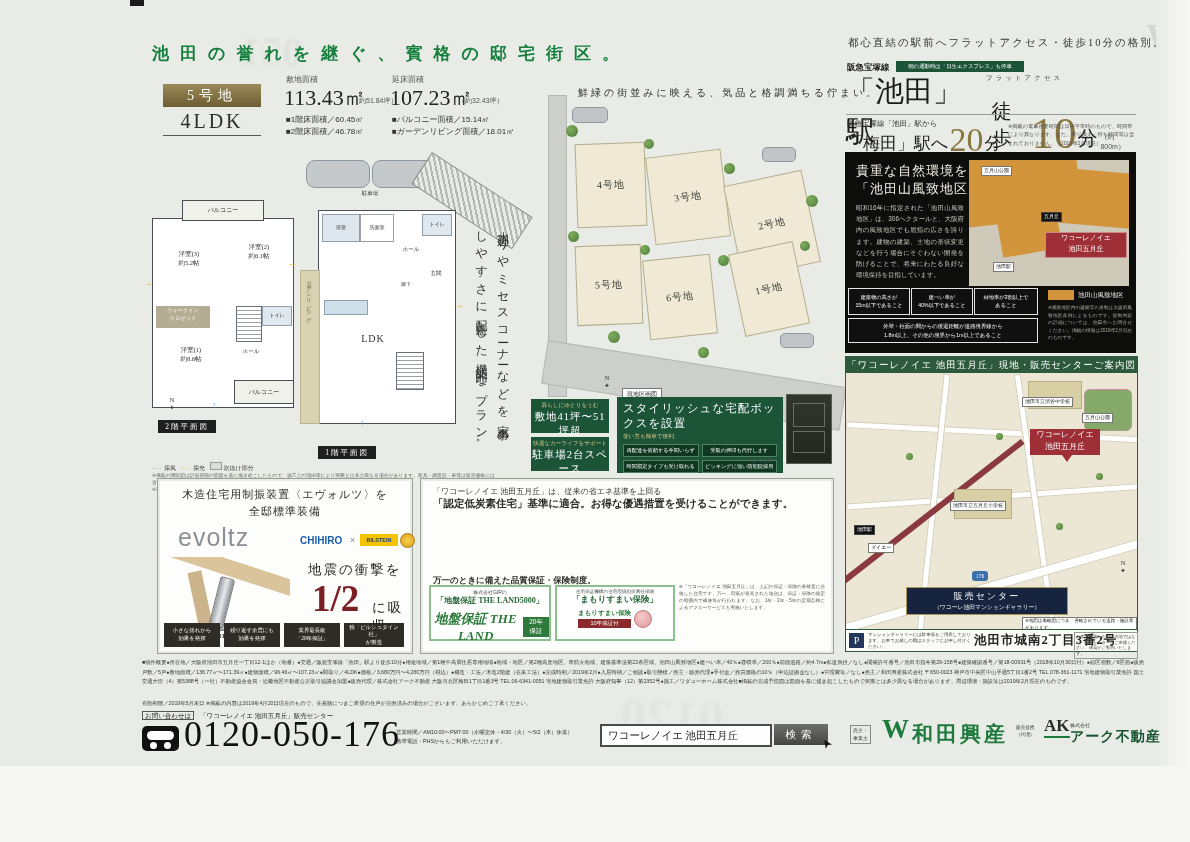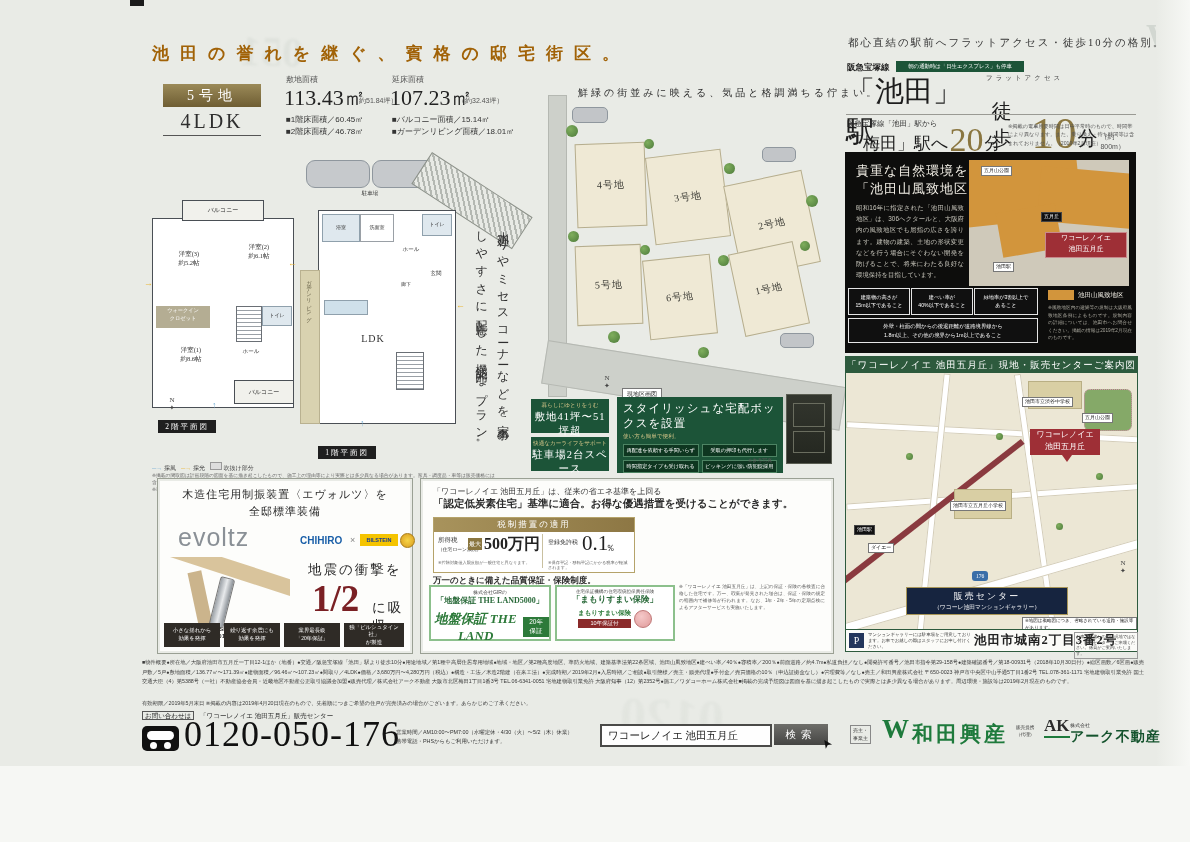--- a/index.html
+++ b/index.html
@@ -36,21 +36,21 @@
 
 <div class="paper">
 
   <div class="abs" style="left:130px;top:0;width:14px;height:6px;background:#1b1b1b;"></div>
   <div class="abs ghost" style="left:240px;top:28px;font-size:42px;">051</div>
   <div class="abs ghost" style="left:620px;top:688px;font-size:52px;opacity:.08;">0120</div>
   <div class="abs" style="left:1146px;top:16px;font-size:36px;font-weight:bold;color:#d2d7d1;">W</div>
   <div class="abs" style="left:1156px;top:0;width:34px;height:842px;background:linear-gradient(90deg,#e9ebe6,#f7f8f5);"></div>
   <div class="abs" style="left:0;top:766px;width:1190px;height:76px;background:#f6f7f4;"></div>
 
-  <div class="abs" style="left:152px;top:42px;font-size:17px;letter-spacing:11px;font-weight:600;color:#a16207;">池田の誉れを継ぐ、賓格の邸宅街区。</div>
+  <div class="abs" style="left:152px;top:42px;font-size:17px;letter-spacing:11px;font-weight:600;color:#15803d;">池田の誉れを継ぐ、賓格の邸宅街区。</div>
 
   <div class="abs ctr" style="left:163px;top:84px;width:98px;height:23px;line-height:23px;background:linear-gradient(#9b8a58,#6e5d33);color:#fff;font-size:14px;letter-spacing:5px;">5号地</div>
   <div class="abs ctr" style="left:163px;top:110px;width:98px;font-size:20px;letter-spacing:3px;border-bottom:1px solid #555;padding-bottom:2px;">4LDK</div>
 
   <div class="abs g" style="left:286px;top:74px;font-size:8px;color:#555;">敷地面積</div>
   <div class="abs" style="left:284px;top:83px;font-size:22px;color:#222;">113.43㎡</div>
   <div class="abs g" style="left:352px;top:96px;font-size:7px;color:#555;">（約51.84坪）</div>
   <div class="abs g" style="left:392px;top:74px;font-size:8px;color:#555;">延床面積</div>
   <div class="abs" style="left:390px;top:83px;font-size:22px;color:#222;">107.23㎡</div>
   <div class="abs g" style="left:458px;top:96px;font-size:7px;color:#555;">（約32.43坪）</div>
@@ -289,32 +289,20 @@
 「20年保証」</div>
       <div class="darkbtn pre" style="width:60px;height:24px;">独「ビルシュタイン社」
 が製造</div>
     </div>
   </div>
 
   <div class="abs panel" style="left:420px;top:478px;width:412px;height:174px;">
     <div class="g" style="position:absolute;left:12px;top:7px;font-size:8px;color:#333;">「ワコーレノイエ 池田五月丘」は、従来の省エネ基準を上回る</div>
     <div style="position:absolute;left:12px;top:18px;font-size:10.5px;font-weight:bold;color:#2b2b2b;">「認定低炭素住宅」基準に適合。お得な優遇措置を受けることができます。</div>
 
-    <div style="position:absolute;left:12px;top:38px;width:200px;height:54px;border:1px solid #b5a36a;background:#fff;">
-      <div class="goldhead" style="height:14px;font-size:8.5px;">税制措置の適用</div>
-      <div style="position:absolute;left:4px;top:18px;font-size:6.5px;color:#333;"><span>所得税</span><br><span class="g" style="font-size:4.8px;">（住宅ローン減税）</span></div>
-      <div class="ctr" style="position:absolute;left:34px;top:20px;width:14px;height:12px;background:#8a7640;color:#fff;font-size:6px;line-height:12px;">最大</div>
-      <div style="position:absolute;left:50px;top:16px;font-size:16px;font-weight:bold;color:#222;">500万円</div>
-      <div class="g" style="position:absolute;left:4px;top:42px;width:100px;font-size:4.2px;color:#666;">※控除対象借入限度額が一般住宅と異なります。</div>
-      <div style="position:absolute;left:108px;top:16px;width:1px;height:34px;background:#c9c0a0;"></div>
-      <div class="g" style="position:absolute;left:114px;top:20px;font-size:6px;color:#333;">登録免許税</div>
-      <div style="position:absolute;left:148px;top:13px;font-size:21px;color:#222;">0.1</div>
-      <div style="position:absolute;left:172px;top:24px;font-size:9px;color:#222;">％</div>
-      <div class="g" style="position:absolute;left:114px;top:42px;width:82px;font-size:4.2px;color:#666;">※保存登記・移転登記にかかる税率が軽減されます。</div>
-    </div>
 
     <div style="position:absolute;left:12px;top:96px;font-size:8.5px;font-weight:bold;color:#2b2b2b;">万一のときに備えた品質保証・保険制度。</div>
 
     <div class="ctr" style="position:absolute;left:8px;top:106px;width:118px;height:52px;border:2px solid #8cc08c;background:#fff;">
       <div class="g" style="font-size:5px;color:#444;margin-top:2px;">株式会社GIRの</div>
       <div style="font-size:8px;font-weight:bold;color:#2a6a3a;">「地盤保証 THE LAND5000」</div>
       <div style="display:flex;align-items:center;justify-content:center;gap:3px;margin-top:4px;">
         <span style="font-size:13px;font-weight:bold;color:#2d7a3a;font-style:italic;">地盤保証 THE LAND</span>
         <span class="g" style="background:#2d7a3a;color:#fff;font-size:6.5px;padding:1px 3px;">20年保証</span>
       </div>

